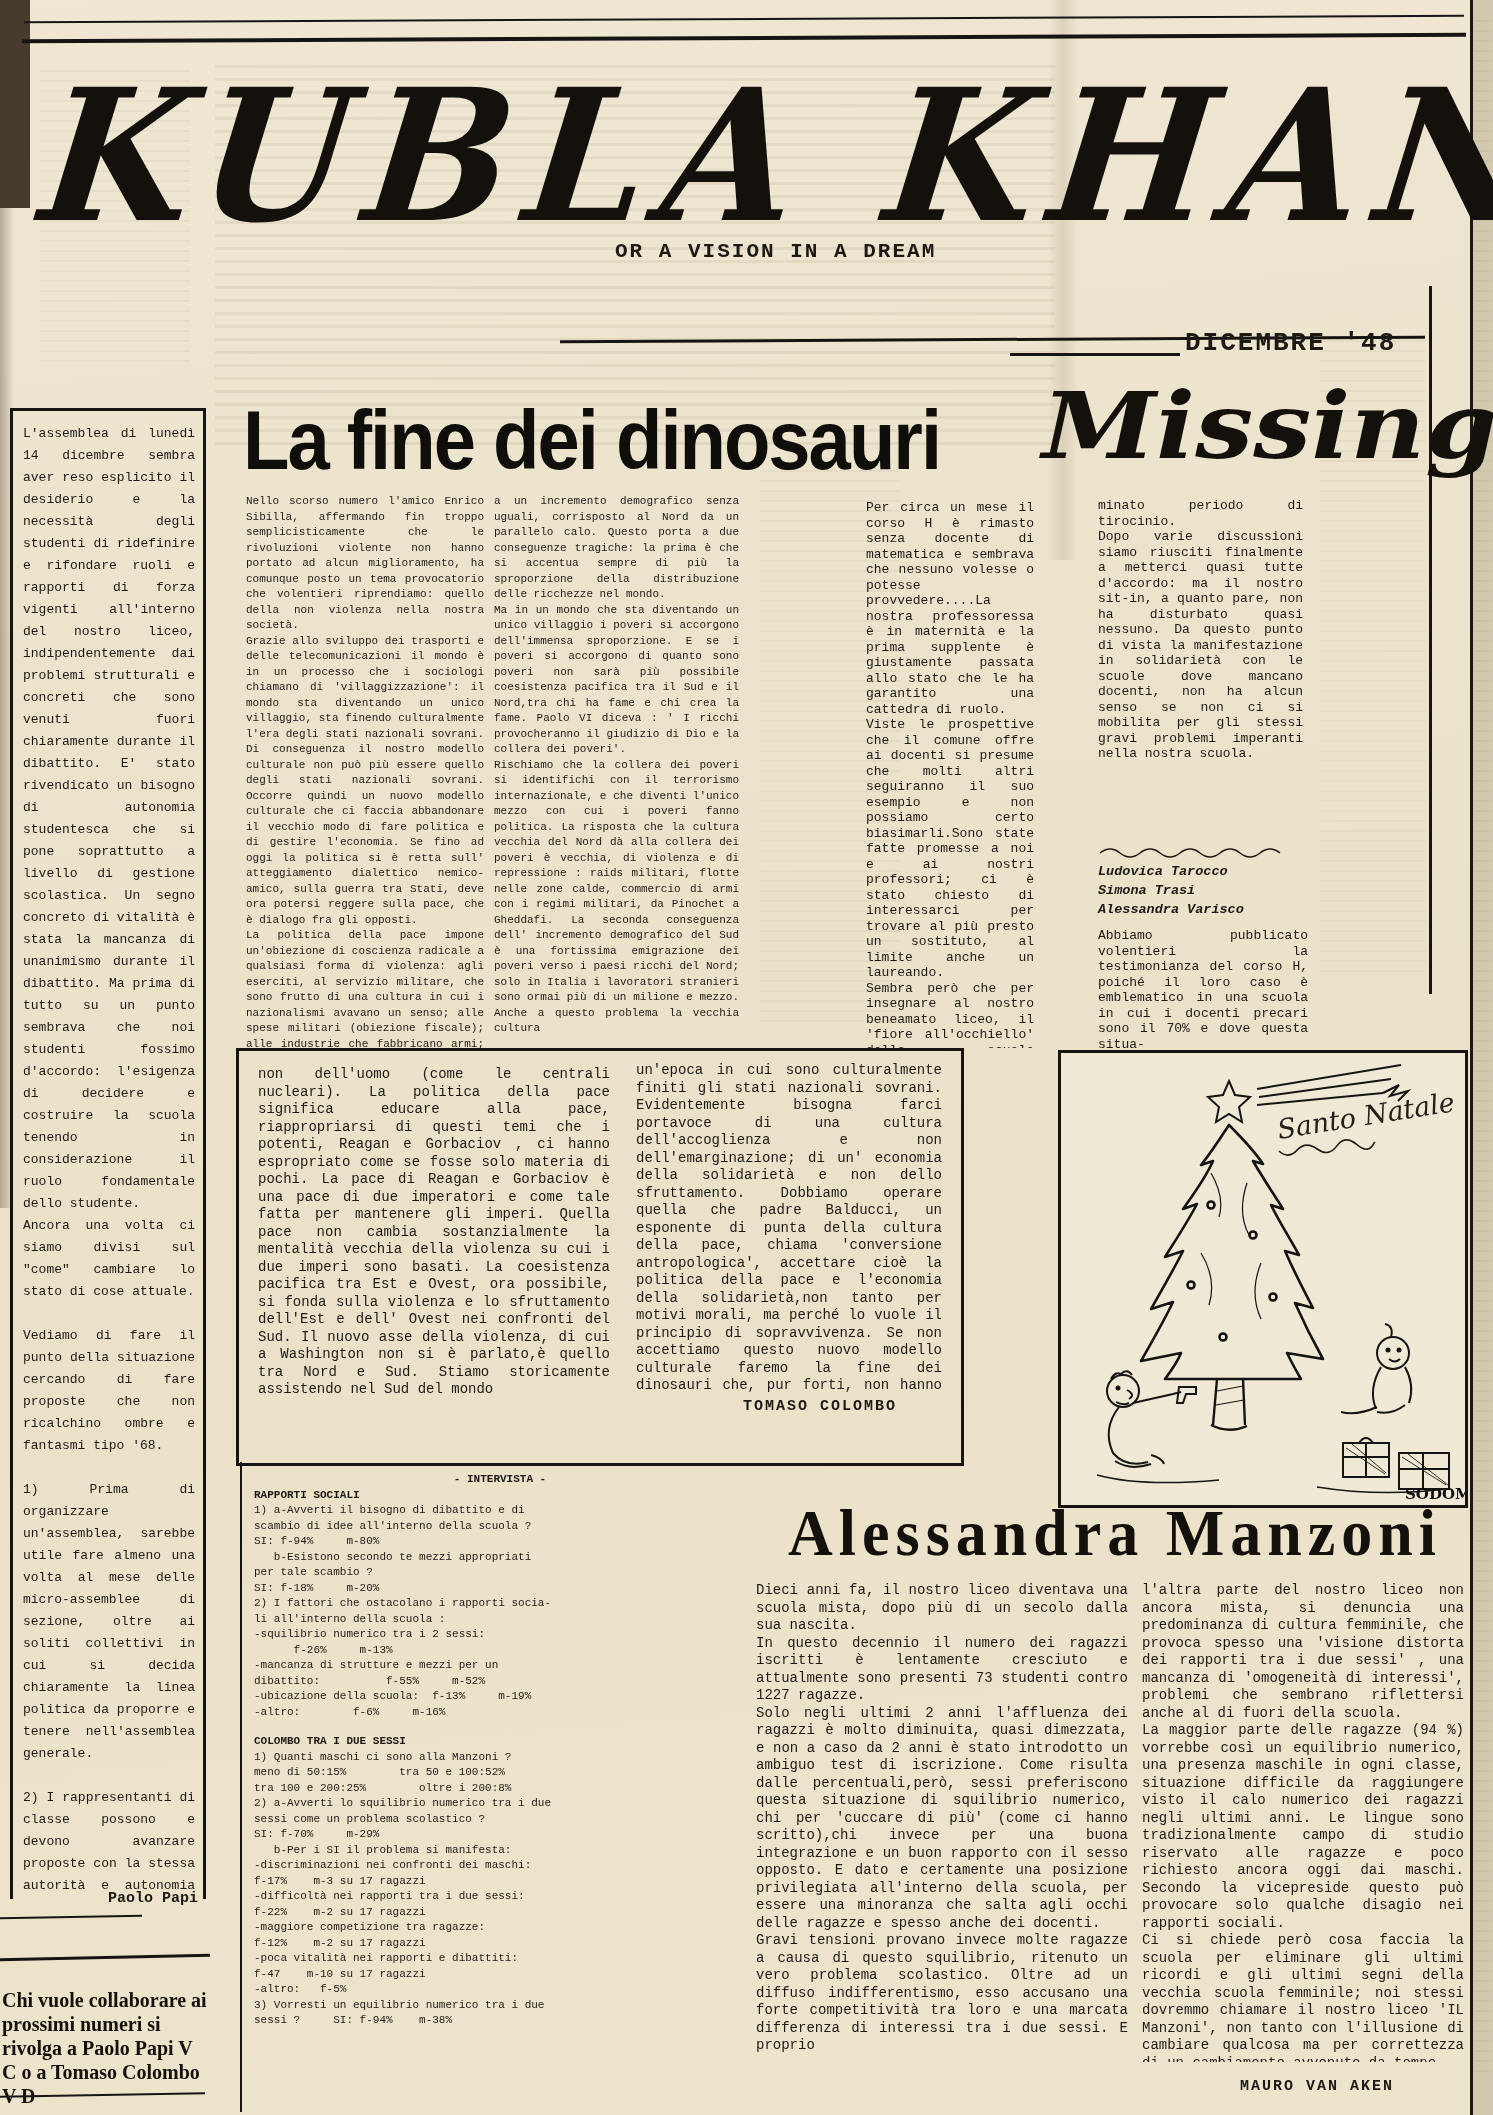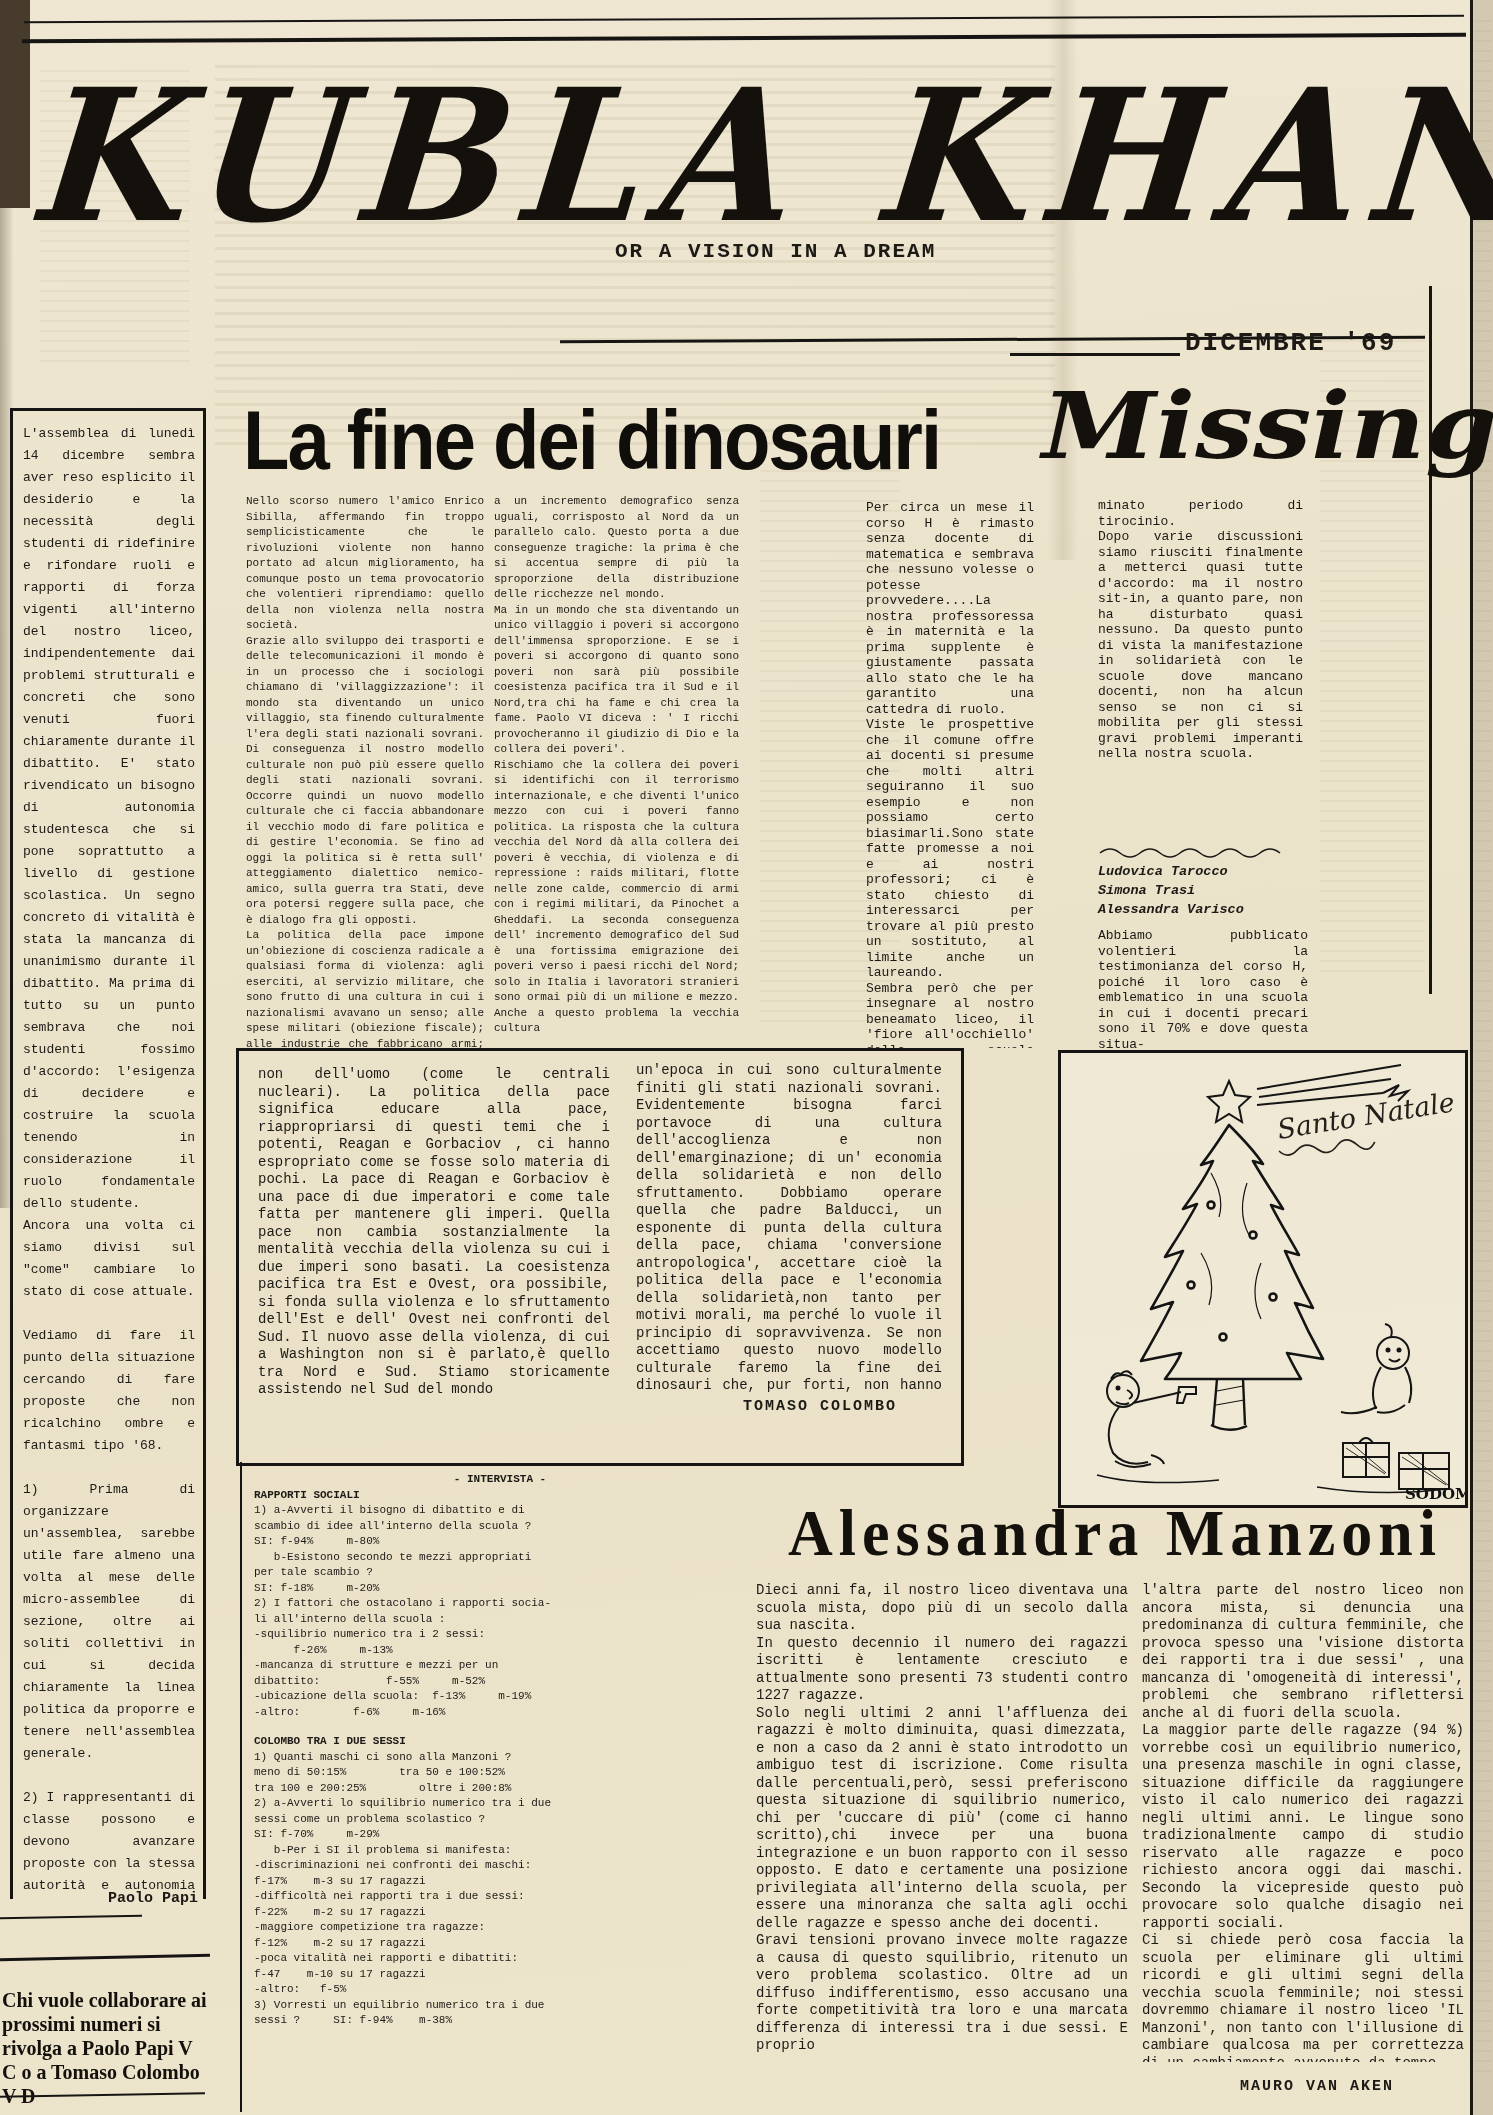--- a/index.html
+++ b/index.html
@@ -65,21 +65,21 @@
   <div class="abs ghost2" style="left:760px;top:470px;width:140px;height:560px;"></div>
 
   <div class="abs rule" style="left:24px;top:18px;width:1440px;height:2px;transform:rotate(-.25deg);"></div>
   <div class="abs rule" style="left:22px;top:36px;width:1444px;height:4px;transform:rotate(-.25deg);"></div>
 
   <div class="abs masthead-title" style="left:58px;top:48px;">KUBLA KHAN</div>
   <div class="abs masthead-sub mono" style="left:615px;top:240px;">OR A VISION IN A DREAM</div>
 
   <div class="abs rule" style="left:560px;top:338px;width:865px;height:3px;transform:rotate(-.3deg);"></div>
   <div class="abs rule" style="left:1010px;top:353px;width:170px;height:3px;"></div>
-  <div class="abs issue-date mono" style="left:1185px;top:328px;">DICEMBRE '69</div>
+  <div class="abs issue-date mono" style="left:1185px;top:328px;">DICEMBRE '48</div>
   <div class="abs rule" style="left:1429px;top:286px;width:3px;height:708px;"></div>
 
   <div class="abs sidebar-box pw jst" style="left:10px;top:408px;width:172px;height:1470px;overflow:hidden;">L'assemblea di lunedì 14 dicembre sembra aver reso esplicito il desiderio e la necessità degli studenti di ridefinire e rifondare ruoli e rapporti di forza vigenti all'interno del nostro liceo, indipendentemente dai problemi strutturali e concreti che sono venuti fuori chiaramente durante il dibattito. E' stato rivendicato un bisogno di autonomia studentesca che si pone soprattutto a livello di gestione scolastica. Un segno concreto di vitalità è stata la mancanza di unanimismo durante il dibattito. Ma prima di tutto su un punto sembrava che noi studenti fossimo d'accordo: l'esigenza di decidere e costruire la scuola tenendo in considerazione il ruolo fondamentale dello studente.
 Ancora una volta ci siamo divisi sul "come" cambiare lo stato di cose attuale.
 
 Vediamo di fare il punto della situazione cercando di fare proposte che non ricalchino ombre e fantasmi tipo '68.
 
 1) Prima di organizzare un'assemblea, sarebbe utile fare almeno una volta al mese delle micro-assemblee di sezione, oltre ai soliti collettivi in cui si decida chiaramente la linea politica da proporre e tenere nell'assemblea generale.
 
 2) I rappresentanti di classe possono e devono avanzare proposte con la stessa autorità e autonomia dei docenti.

